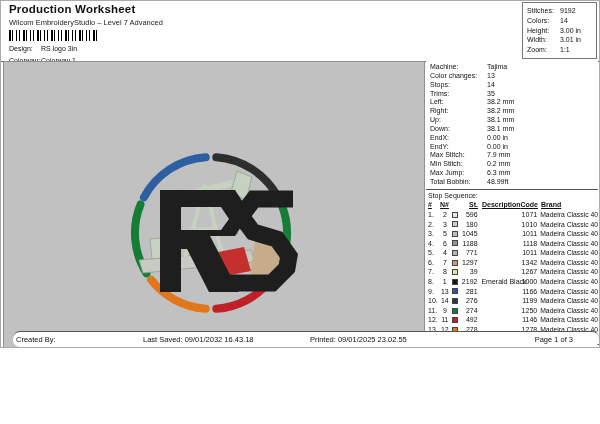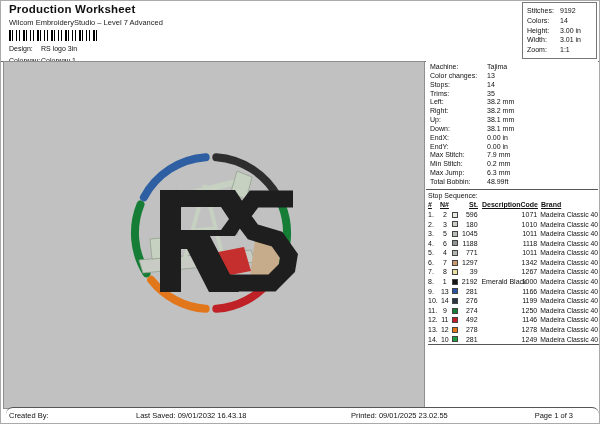--- a/index.html
+++ b/index.html
@@ -1,18 +1,18 @@
 <!DOCTYPE html>
 <html><head>
 <meta charset="utf-8">
 <style>
   * { margin:0; padding:0; box-sizing:border-box; }
   html,body { width:600px; height:424px; }
   body { font-family:"Liberation Sans", sans-serif; color:#111; background:#fff; }
-  .page { position:relative; width:600px; height:424px; background:#fff; border:1px solid #aaa; overflow:hidden; }
+  .page { position:relative; width:600px; height:348px; background:#fff; border:1px solid #aaa; overflow:hidden; }
 
   
   .header { position:absolute; top:0; left:0; width:524px; height:60px; padding:2px 0 0 8px; }
   .hline { position:absolute; top:60px; left:0; width:600px; height:0; border-top:1px solid #666; }
   .title { font-size:11.5px; font-weight:bold; letter-spacing:0.2px; }
   .subtitle { font-size:7.5px; margin-top:3px; color:#222; }
   .barcode { margin-top:3px; width:90px; height:11px;
     background:repeating-linear-gradient(90deg,#000 0 2px,#fff 2px 3px,#000 3px 4px,#fff 4px 7px,#000 7px 8px,#fff 8px 10px,#000 10px 11px,#fff 11px 14px); }
   .meta { display:flex; font-size:7px; margin-top:3px; line-height:9px; }
   .meta .k { width:32px; }
@@ -37,25 +37,25 @@
   .thead { font-weight:bold; }
   .thead span { text-decoration:underline; }
   .h1{width:12px}.h2{width:20px}.h3{width:18px;text-align:right}.h4{width:40px;padding-left:4px}.h5{width:20px;text-align:right}.h6{flex:1;padding-left:3px}
   .c1{width:12px}.c2{width:10px;text-align:center}.c3{width:10px;display:flex;align-items:center;justify-content:center}
   .c4{width:18px;text-align:right}.c5{width:40px;padding-left:4px;overflow:visible}.c6{width:20px;text-align:right}
   .c7{flex:1;padding-left:3px;font-size:6.8px}
   .swatch { width:6px; height:6px; border:1px solid #444; }
   .tbl-bottom { border-bottom:1px solid #555; width:172px; }
 
   
-  .footer { position:absolute; left:5px; right:0; bottom:0; height:16px; border-top:1px solid #555; background:#fff; font-size:7.5px;border-radius:7px; }
+  .footer { position:absolute; left:12px; right:0; bottom:0; height:16px; border-top:1px solid #555; background:#fff; font-size:7.5px;border-radius:7px; }
   .footer span { position:absolute; top:3px; }
   .f-created { left:3px; }
   .f-saved { left:130px; }
-  .f-printed { left:297px;margin-left:48px; }
+  .f-printed { left:297px; }
   .f-page { right:26px; }
 </style>
 </head>
 <body>
 
 <div class="page">
 
   <div class="header">
     <div class="title">Production Worksheet</div>
     <div class="subtitle">Wilcom EmbroideryStudio – Level 7 Advanced</div>

